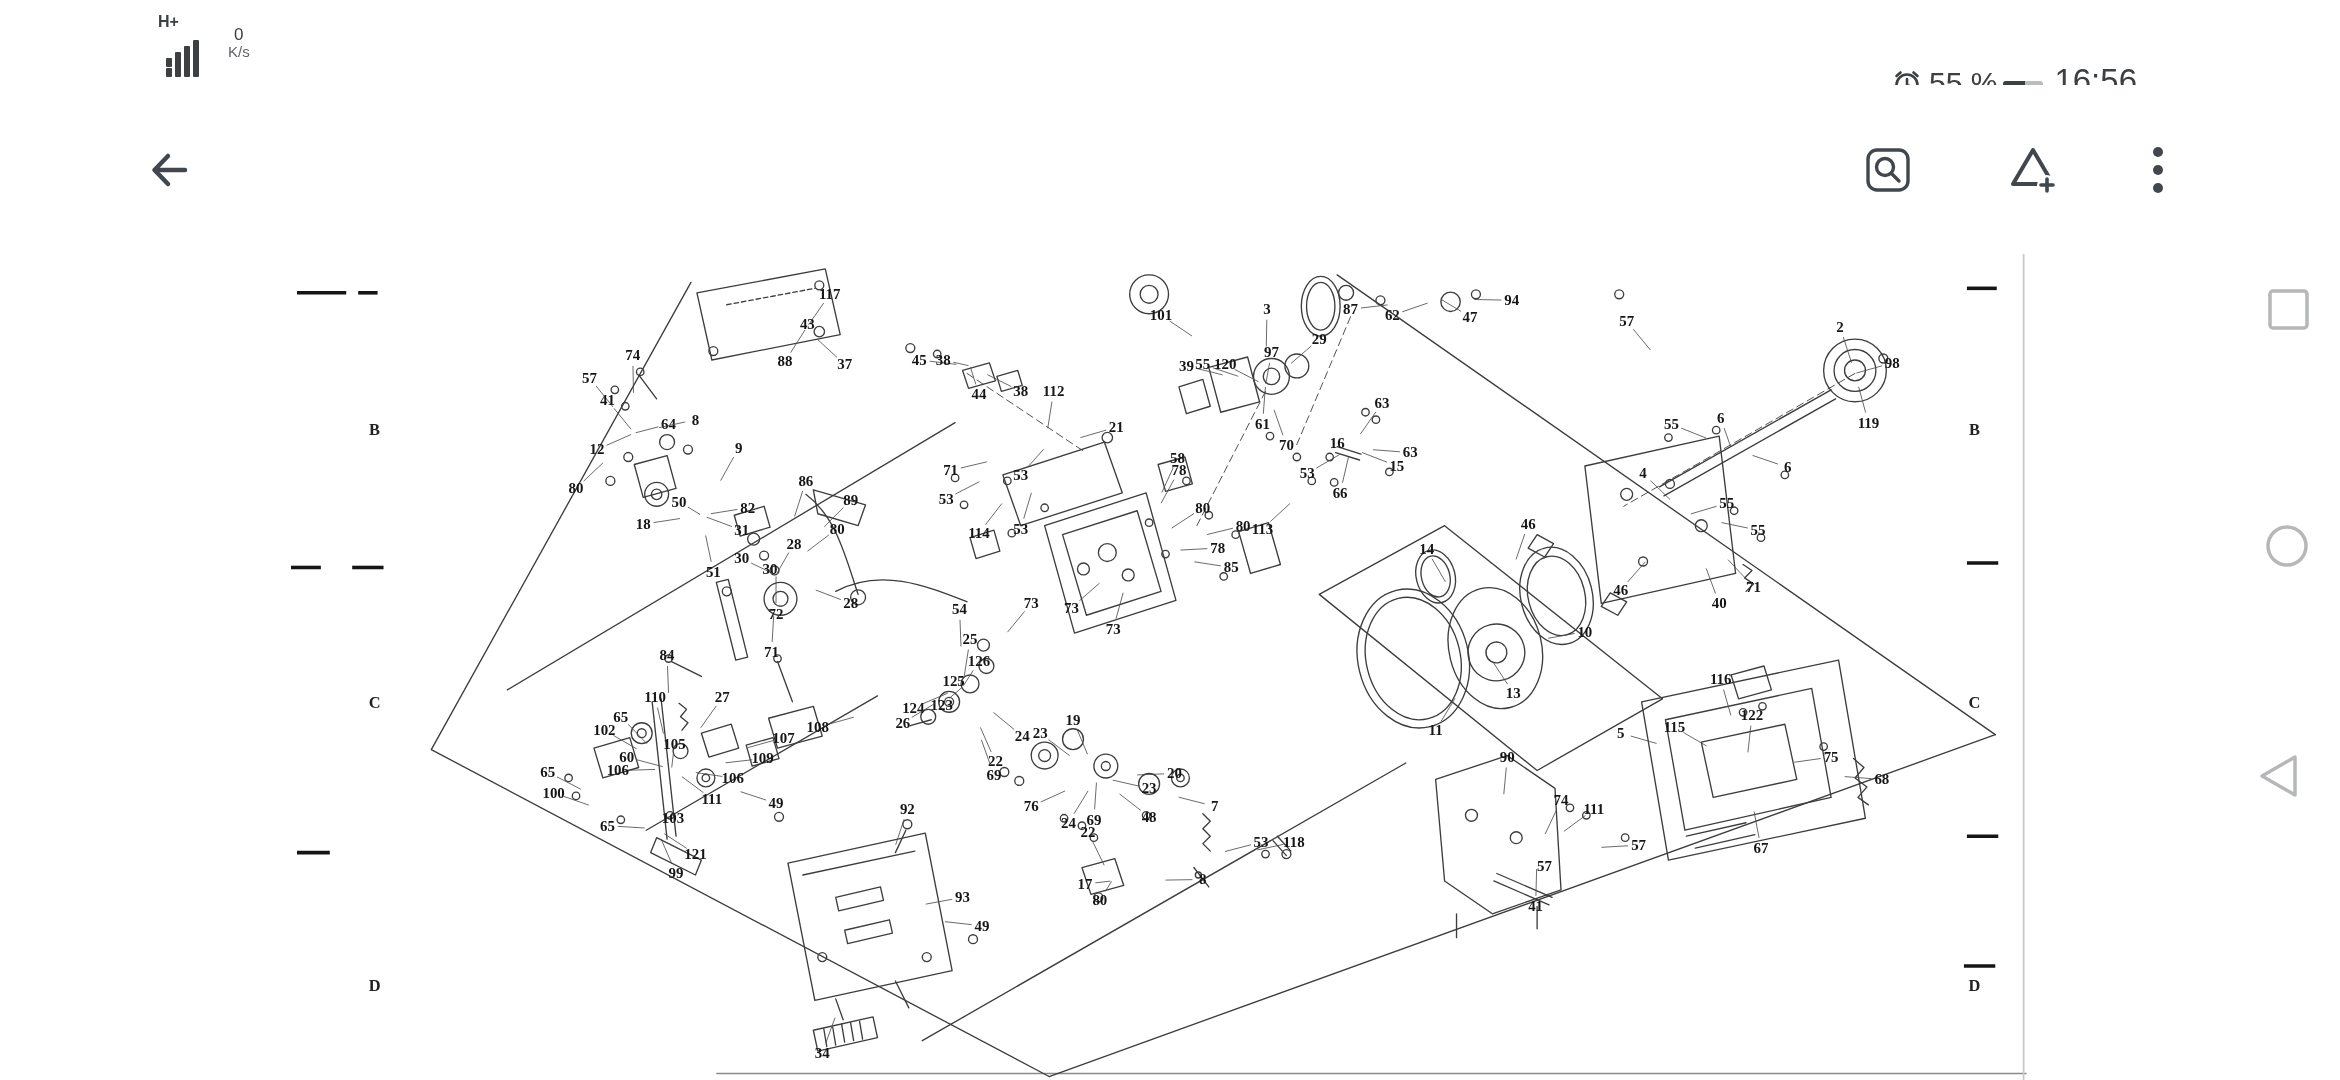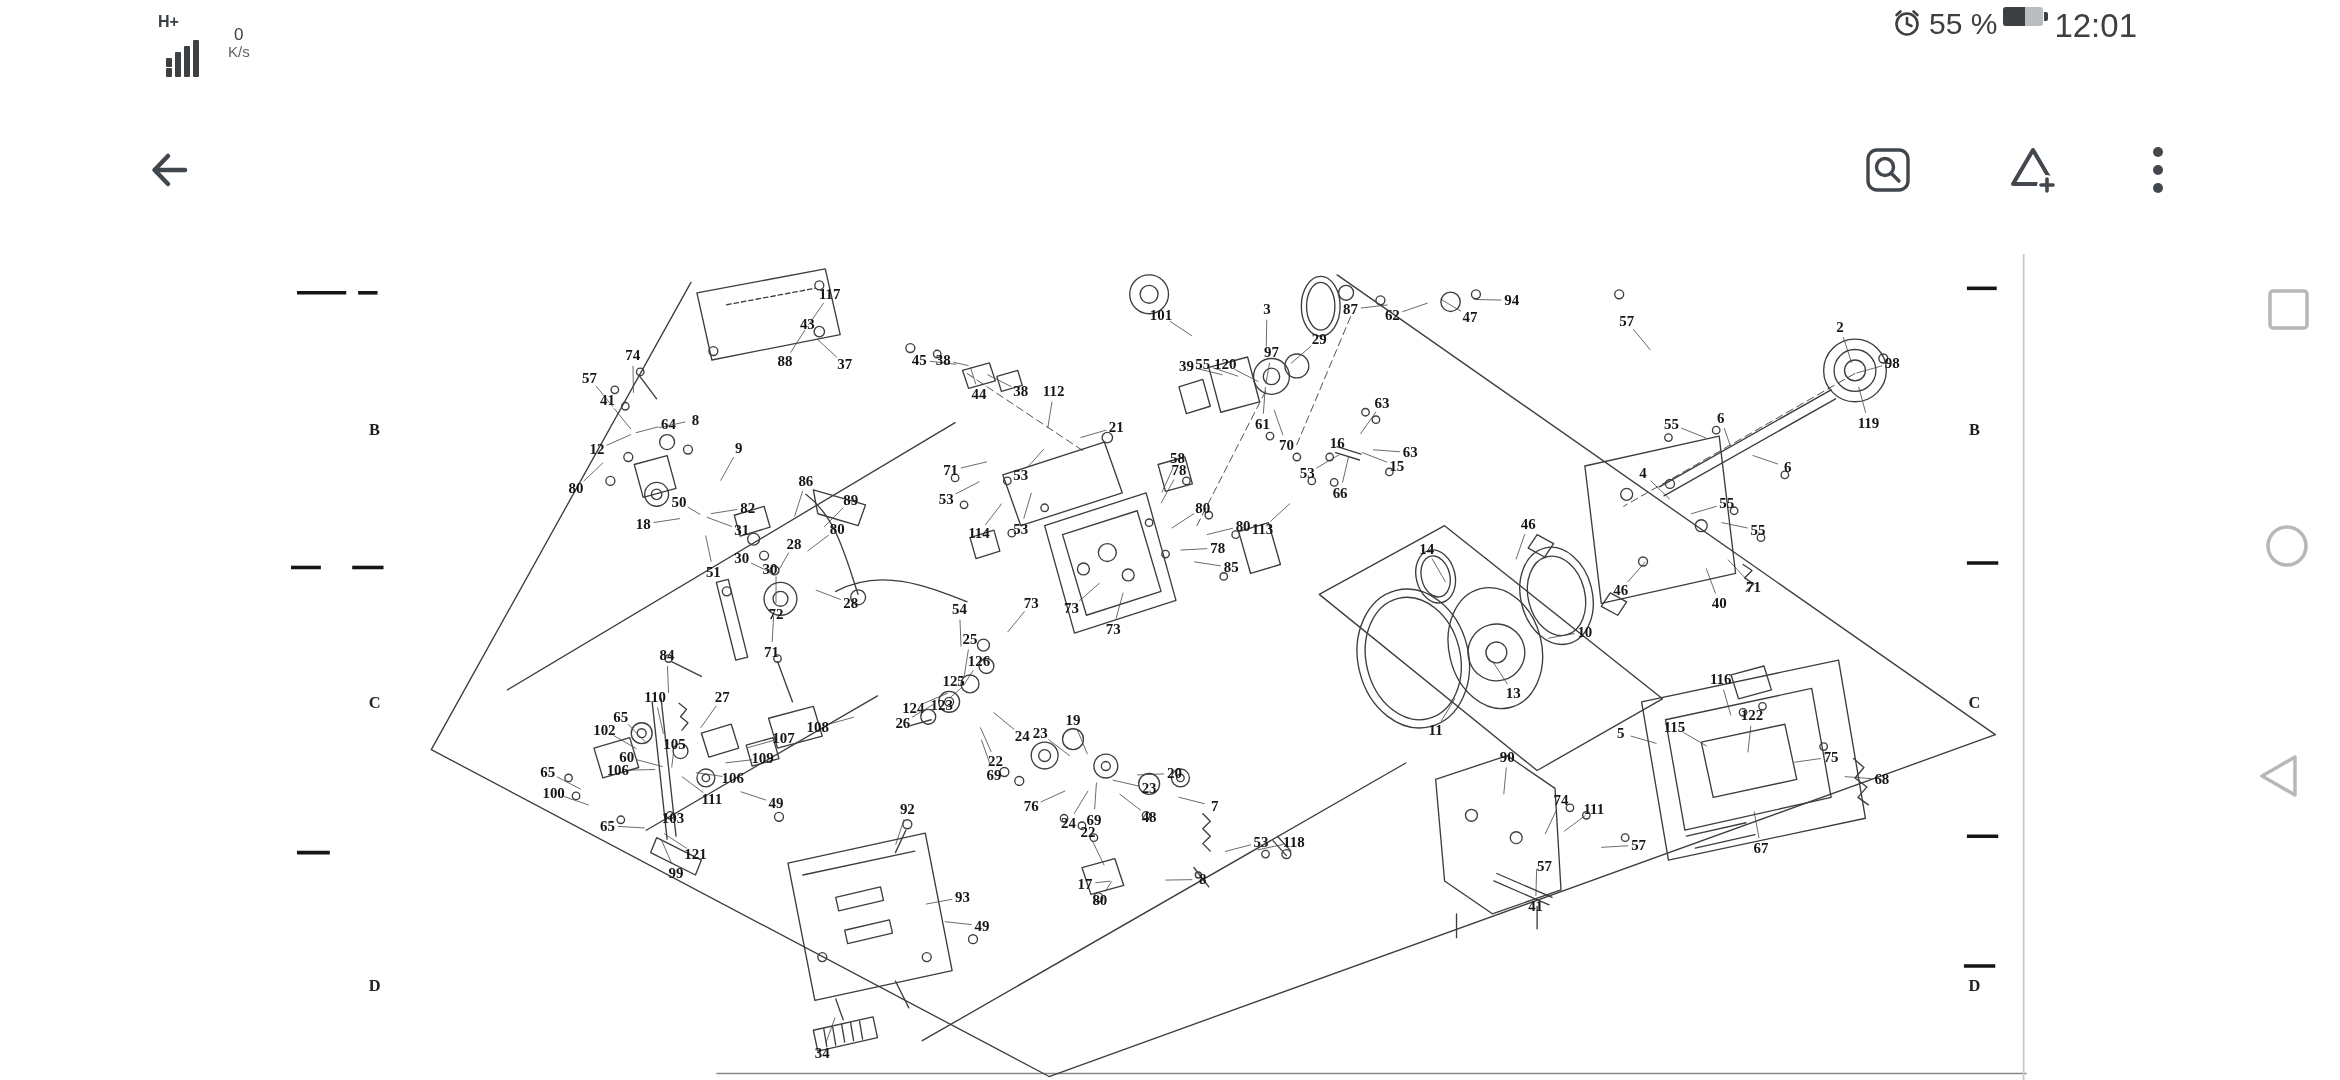--- a/index.html
+++ b/index.html
@@ -2,21 +2,21 @@
 <html><head>
 <meta charset="utf-8">
 <style>
   html,body{margin:0;padding:0;background:#fff;}
   #app{position:relative;width:2340px;height:1080px;background:#fff;overflow:hidden;
        font-family:"Liberation Sans",sans-serif;color:#3c4043;}
 
   
   .statusbar{position:absolute;top:0;left:0;width:2340px;height:85px;background:#fff;}
   .sb-left{position:absolute;left:158px;top:0;height:85px;display:flex;align-items:center;gap:18px;}
-  .sb-right{position:absolute;right:203px;top:7px;height:85px;display:flex;align-items:flex-start;gap:6px;}
+  .sb-right{position:absolute;right:203px;top:15px;height:85px;display:flex;align-items:flex-end;gap:6px;}
   .sigwrap{position:relative;width:52px;height:56px;}
   .hplus{position:absolute;left:0;top:-2px;font-size:16px;font-weight:bold;color:#3c4043;}
   .sig{position:absolute;left:8px;bottom:4px;display:flex;align-items:flex-end;gap:3px;}
   .sig i{display:block;width:6px;background:#3c4043;border-radius:1px;}
   .sig .b1{height:9px}.sig .b2{height:15px}.sig .b3{height:21px}.sig .b4{height:27px}
   .sig2{display:flex;align-items:flex-end;gap:3px;height:56px;padding-bottom:4px;}
   .speed{display:flex;flex-direction:column;align-items:center;line-height:1.05;}
   .speed .val{font-size:17px;color:#3c4043;}
   .speed .unit{font-size:15px;color:#5f6368;}
   .sb-text{font-size:30px;color:#3c4043;}
@@ -78,21 +78,21 @@
             <path d="M26.5 8 L22.5 4.5"></path>
         </g>
       </svg>
       <span class="sb-text">55 %</span>
       <span class="battery">
         <span class="battery-body">
             <span class="battery-fill" style="width: 55%;"></span>
           </span>
         <span class="battery-cap"></span>
       </span>
-      <span class="sb-time">12:01</span>
+      <span class="sb-time">16:56</span>
     </div>
   </div>
 
   <div class="appbar">
     <div class="iconbtn" style="left:169px;">
       <svg width="56" height="56" viewBox="0 0 56 56">
         <g stroke="#41474d" stroke-width="4.5" fill="none" stroke-linecap="round" stroke-linejoin="round">
           <path d="M44 28 H14"></path>
             <path d="M27 14 L13.5 28 L27 42"></path>
         </g>

